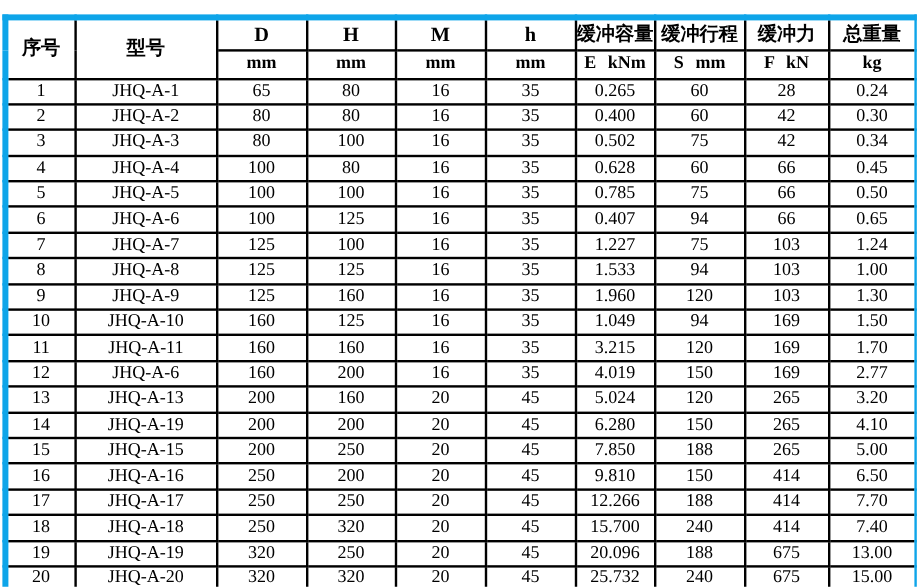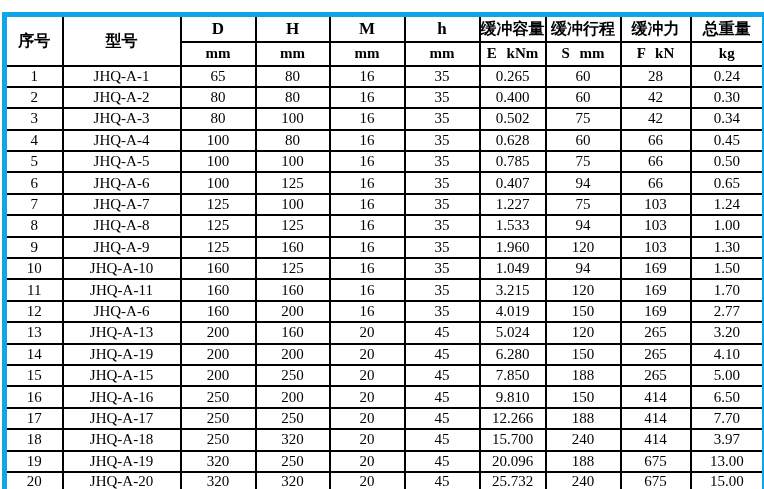--- a/index.html
+++ b/index.html
@@ -302,21 +302,21 @@
       <tr>
         <td>18</td>
         <td>JHQ-A-18</td>
         <td>250</td>
         <td>320</td>
         <td>20</td>
         <td>45</td>
         <td>15.700</td>
         <td>240</td>
         <td>414</td>
-        <td>3.97</td>
+        <td>7.40</td>
       </tr>
       <tr>
         <td>19</td>
         <td>JHQ-A-19</td>
         <td>320</td>
         <td>250</td>
         <td>20</td>
         <td>45</td>
         <td>20.096</td>
         <td>188</td>

